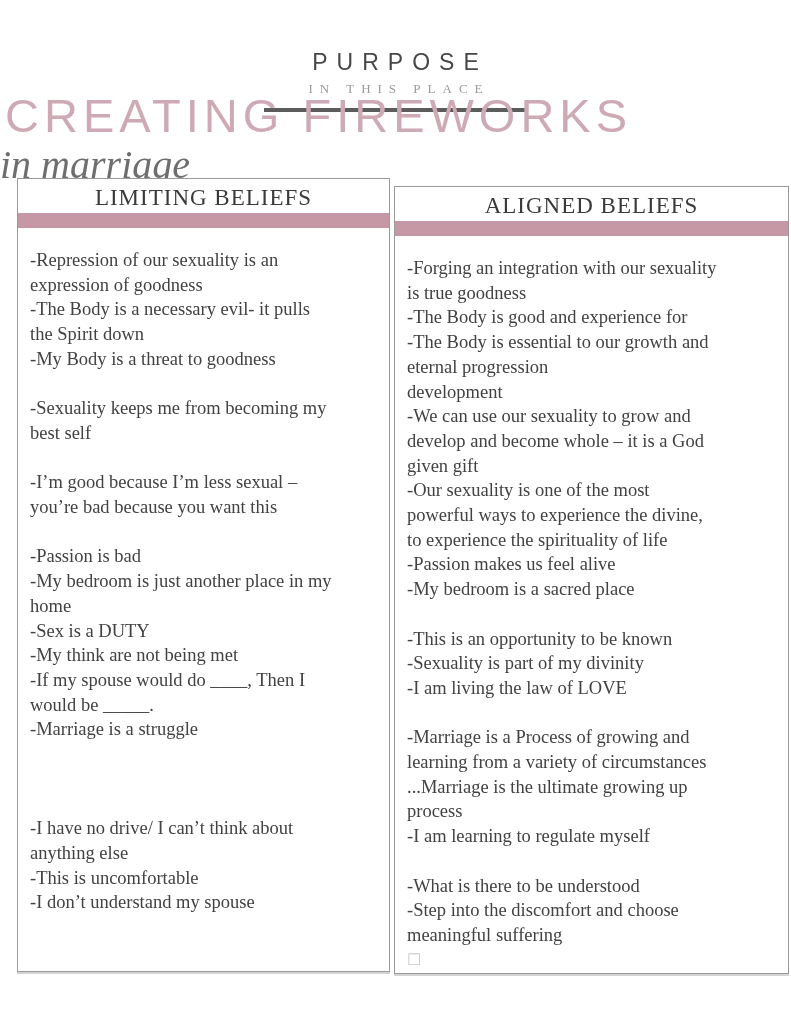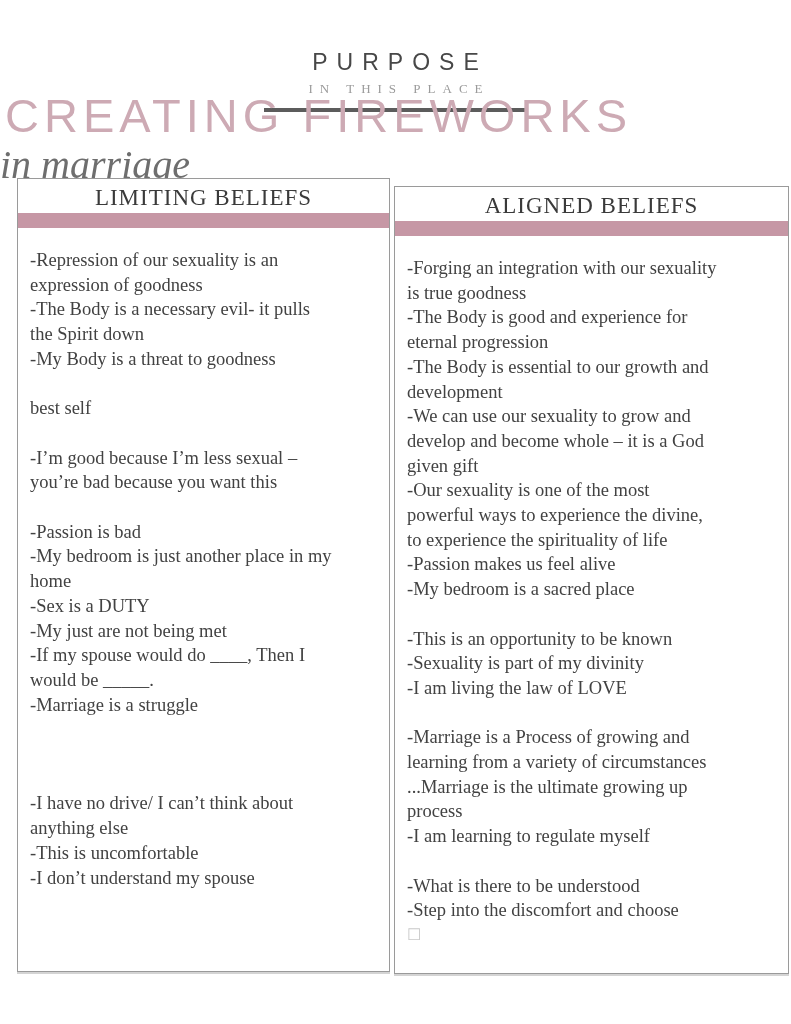--- a/index.html
+++ b/index.html
@@ -97,52 +97,53 @@
     <section class="col left">
       <h2 class="col-header">LIMITING BELIEFS</h2>
       <div class="band"></div>
       <div class="content">
           <div class="line">-Repression of our sexuality is an</div>
           <div class="line">expression of goodness</div>
           <div class="line">-The Body is a necessary evil- it pulls</div>
           <div class="line">the Spirit down</div>
           <div class="line">-My Body is a threat to goodness</div>
           <div class="line">&nbsp;</div>
+          <div class="line">-Sexuality keeps me from becoming my</div>
           <div class="line">best self</div>
           <div class="line">&nbsp;</div>
           <div class="line">-I’m good because I’m less sexual –</div>
           <div class="line">you’re bad because you want this</div>
           <div class="line">&nbsp;</div>
           <div class="line">-Passion is bad</div>
           <div class="line">-My bedroom is just another place in my</div>
           <div class="line">home</div>
           <div class="line">-Sex is a DUTY</div>
-          <div class="line">-My just are not being met</div>
+          <div class="line">-My think are not being met</div>
           <div class="line">-If my spouse would do ____, Then I</div>
           <div class="line">would be _____.</div>
           <div class="line">-Marriage is a struggle</div>
           <div class="line">&nbsp;</div>
           <div class="line">&nbsp;</div>
           <div class="line">&nbsp;</div>
           <div class="line">-I have no drive/ I can’t think about</div>
           <div class="line">anything else</div>
           <div class="line">-This is uncomfortable</div>
           <div class="line">-I don’t understand my spouse</div>
         </div>
     </section>
 
     <section class="col right">
       <h2 class="col-header">ALIGNED BELIEFS</h2>
       <div class="band"></div>
       <div class="content">
           <div class="line">-Forging an integration with our sexuality</div>
           <div class="line">is true goodness</div>
           <div class="line">-The Body is good and experience for</div>
+          <div class="line">-The Body is essential to our growth and</div>
           <div class="line">eternal progression</div>
-          <div class="line">-The Body is essential to our growth and</div>
           <div class="line">development</div>
           <div class="line">-We can use our sexuality to grow and</div>
           <div class="line">develop and become whole – it is a God</div>
           <div class="line">given gift</div>
           <div class="line">-Our sexuality is one of the most</div>
           <div class="line">powerful ways to experience the divine,</div>
           <div class="line">to experience the spirituality of life</div>
           <div class="line">-Passion makes us feel alive</div>
           <div class="line">-My bedroom is a sacred place</div>
           <div class="line">&nbsp;</div>
@@ -151,18 +152,19 @@
           <div class="line">-I am living the law of LOVE</div>
           <div class="line">&nbsp;</div>
           <div class="line">-Marriage is a Process of growing and</div>
           <div class="line">learning from a variety of circumstances</div>
           <div class="line">...Marriage is the ultimate growing up</div>
           <div class="line">process</div>
           <div class="line">-I am learning to regulate myself</div>
           <div class="line">&nbsp;</div>
           <div class="line">-What is there to be understood</div>
           <div class="line">-Step into the discomfort and choose</div>
+          <div class="line">meaningful suffering</div>
           <div class="line glyph-box">☐</div>
         </div>
     </section>
   </main>
 
 </div>
 
 </body></html>

